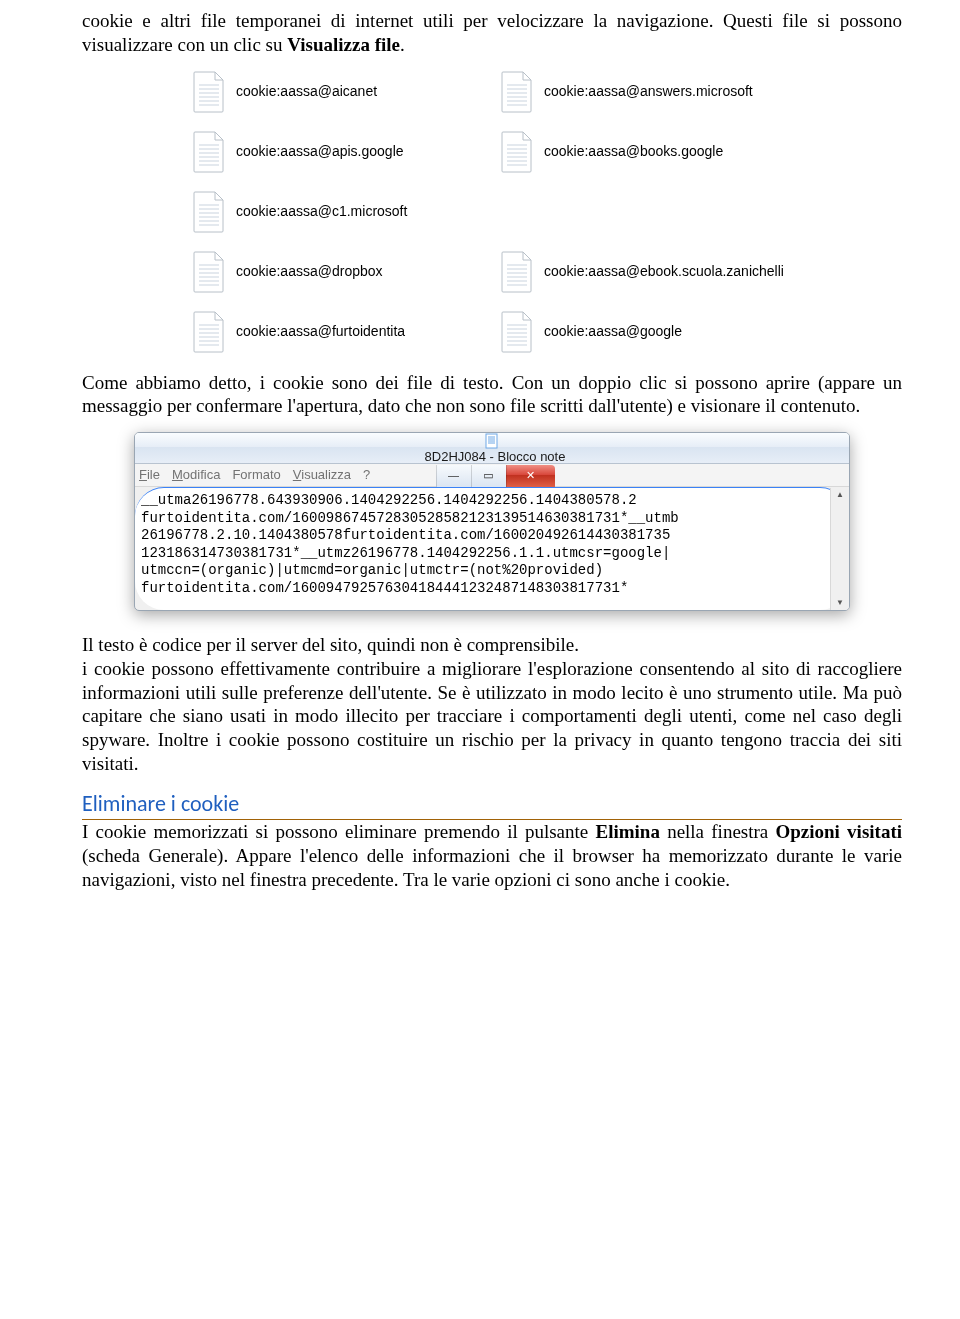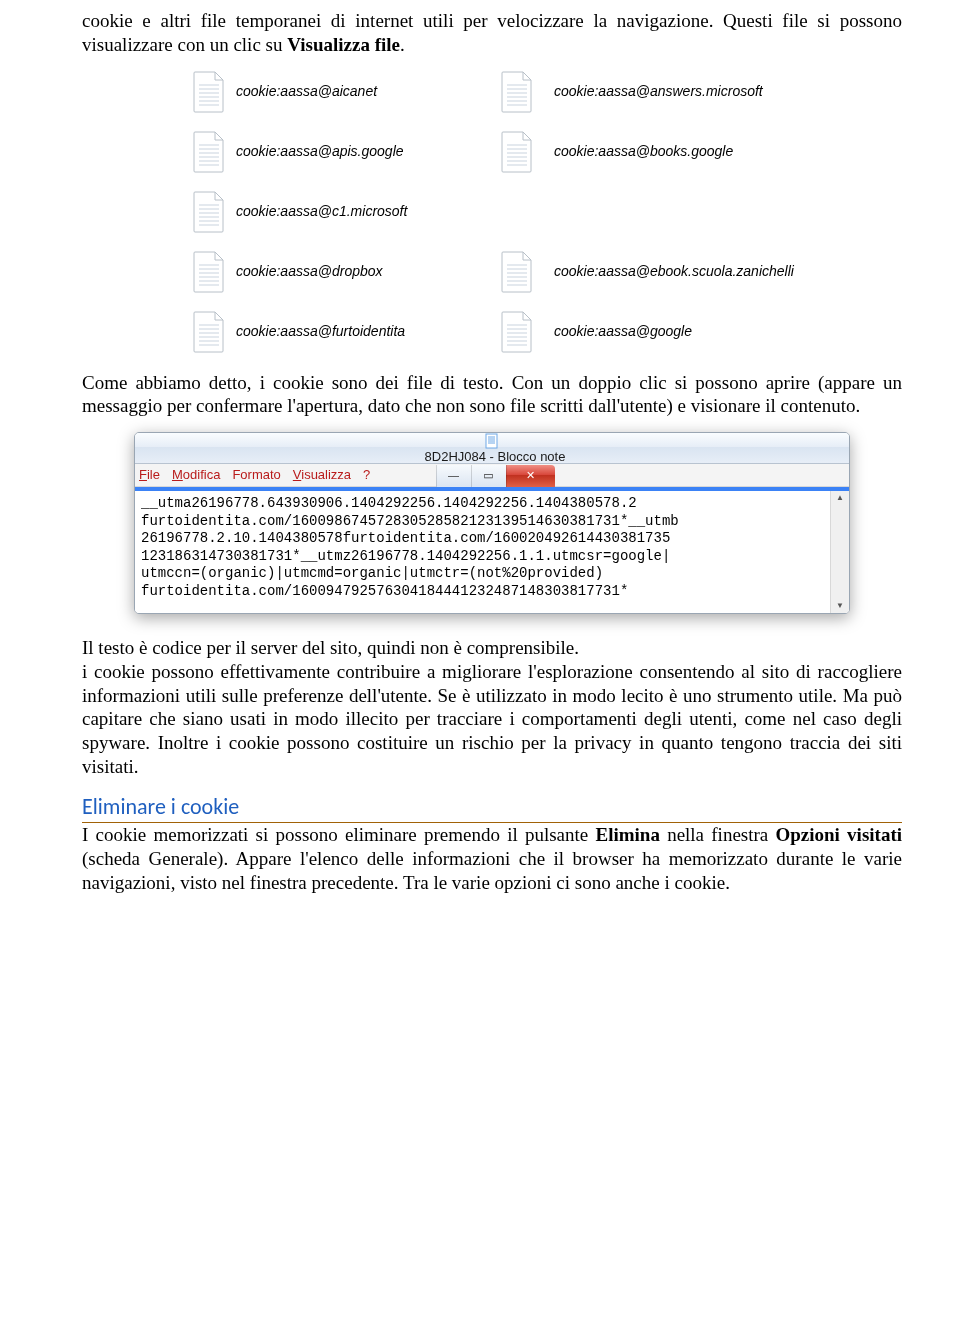--- a/index.html
+++ b/index.html
@@ -21,23 +21,22 @@
     margin: 10px 0 18px 110px;
     display: flex;
     flex-direction: column;
     gap: 18px;
   }
   .file-row { display: flex; align-items: center; }
   .file-cell {
     display: flex;
     align-items: center;
     width: 308px;
-    font-style: italic;
-  }
-  .file-cell.right { width: 320px; gap: 10px; }
+  }
+  .file-cell.right { width: 320px; }
   .file-cell.right .file-label { max-width: 240px; }
   .file-icon {
     width: 34px;
     height: 42px;
     flex-shrink: 0;
     margin-right: 10px;
   }
   .file-label {
     font-family: "Segoe UI", Tahoma, sans-serif;
     font-size: 14px;
@@ -93,27 +92,28 @@
     border-top-right-radius:4px;
   }
   .np-menubar {
     height: 22px;
     background: #f4f4f4;
     border-bottom: 1px solid #d8d8d8;
     display:flex; align-items:center;
     padding: 0 4px;
     gap: 12px;
     font-size: 13px;
-    color:#b91c1c;
+    color:#737373;
   }
   .np-menuitem u { text-decoration: underline; }
   .np-content-wrap {
     display:flex;
     background:#fff;
-    border-top:4px solid #3b82f6;
+    border-top:1px solid #3b82f6;
+    border-radius:29px;
   }
   .np-content {
     flex:1;
     padding: 4px 6px 8px 6px;
     font-family: Consolas, "Courier New", monospace;
     font-size: 14px;
     line-height: 1.25;
     white-space: pre-wrap;
     word-break: break-all;
     color:#000;

